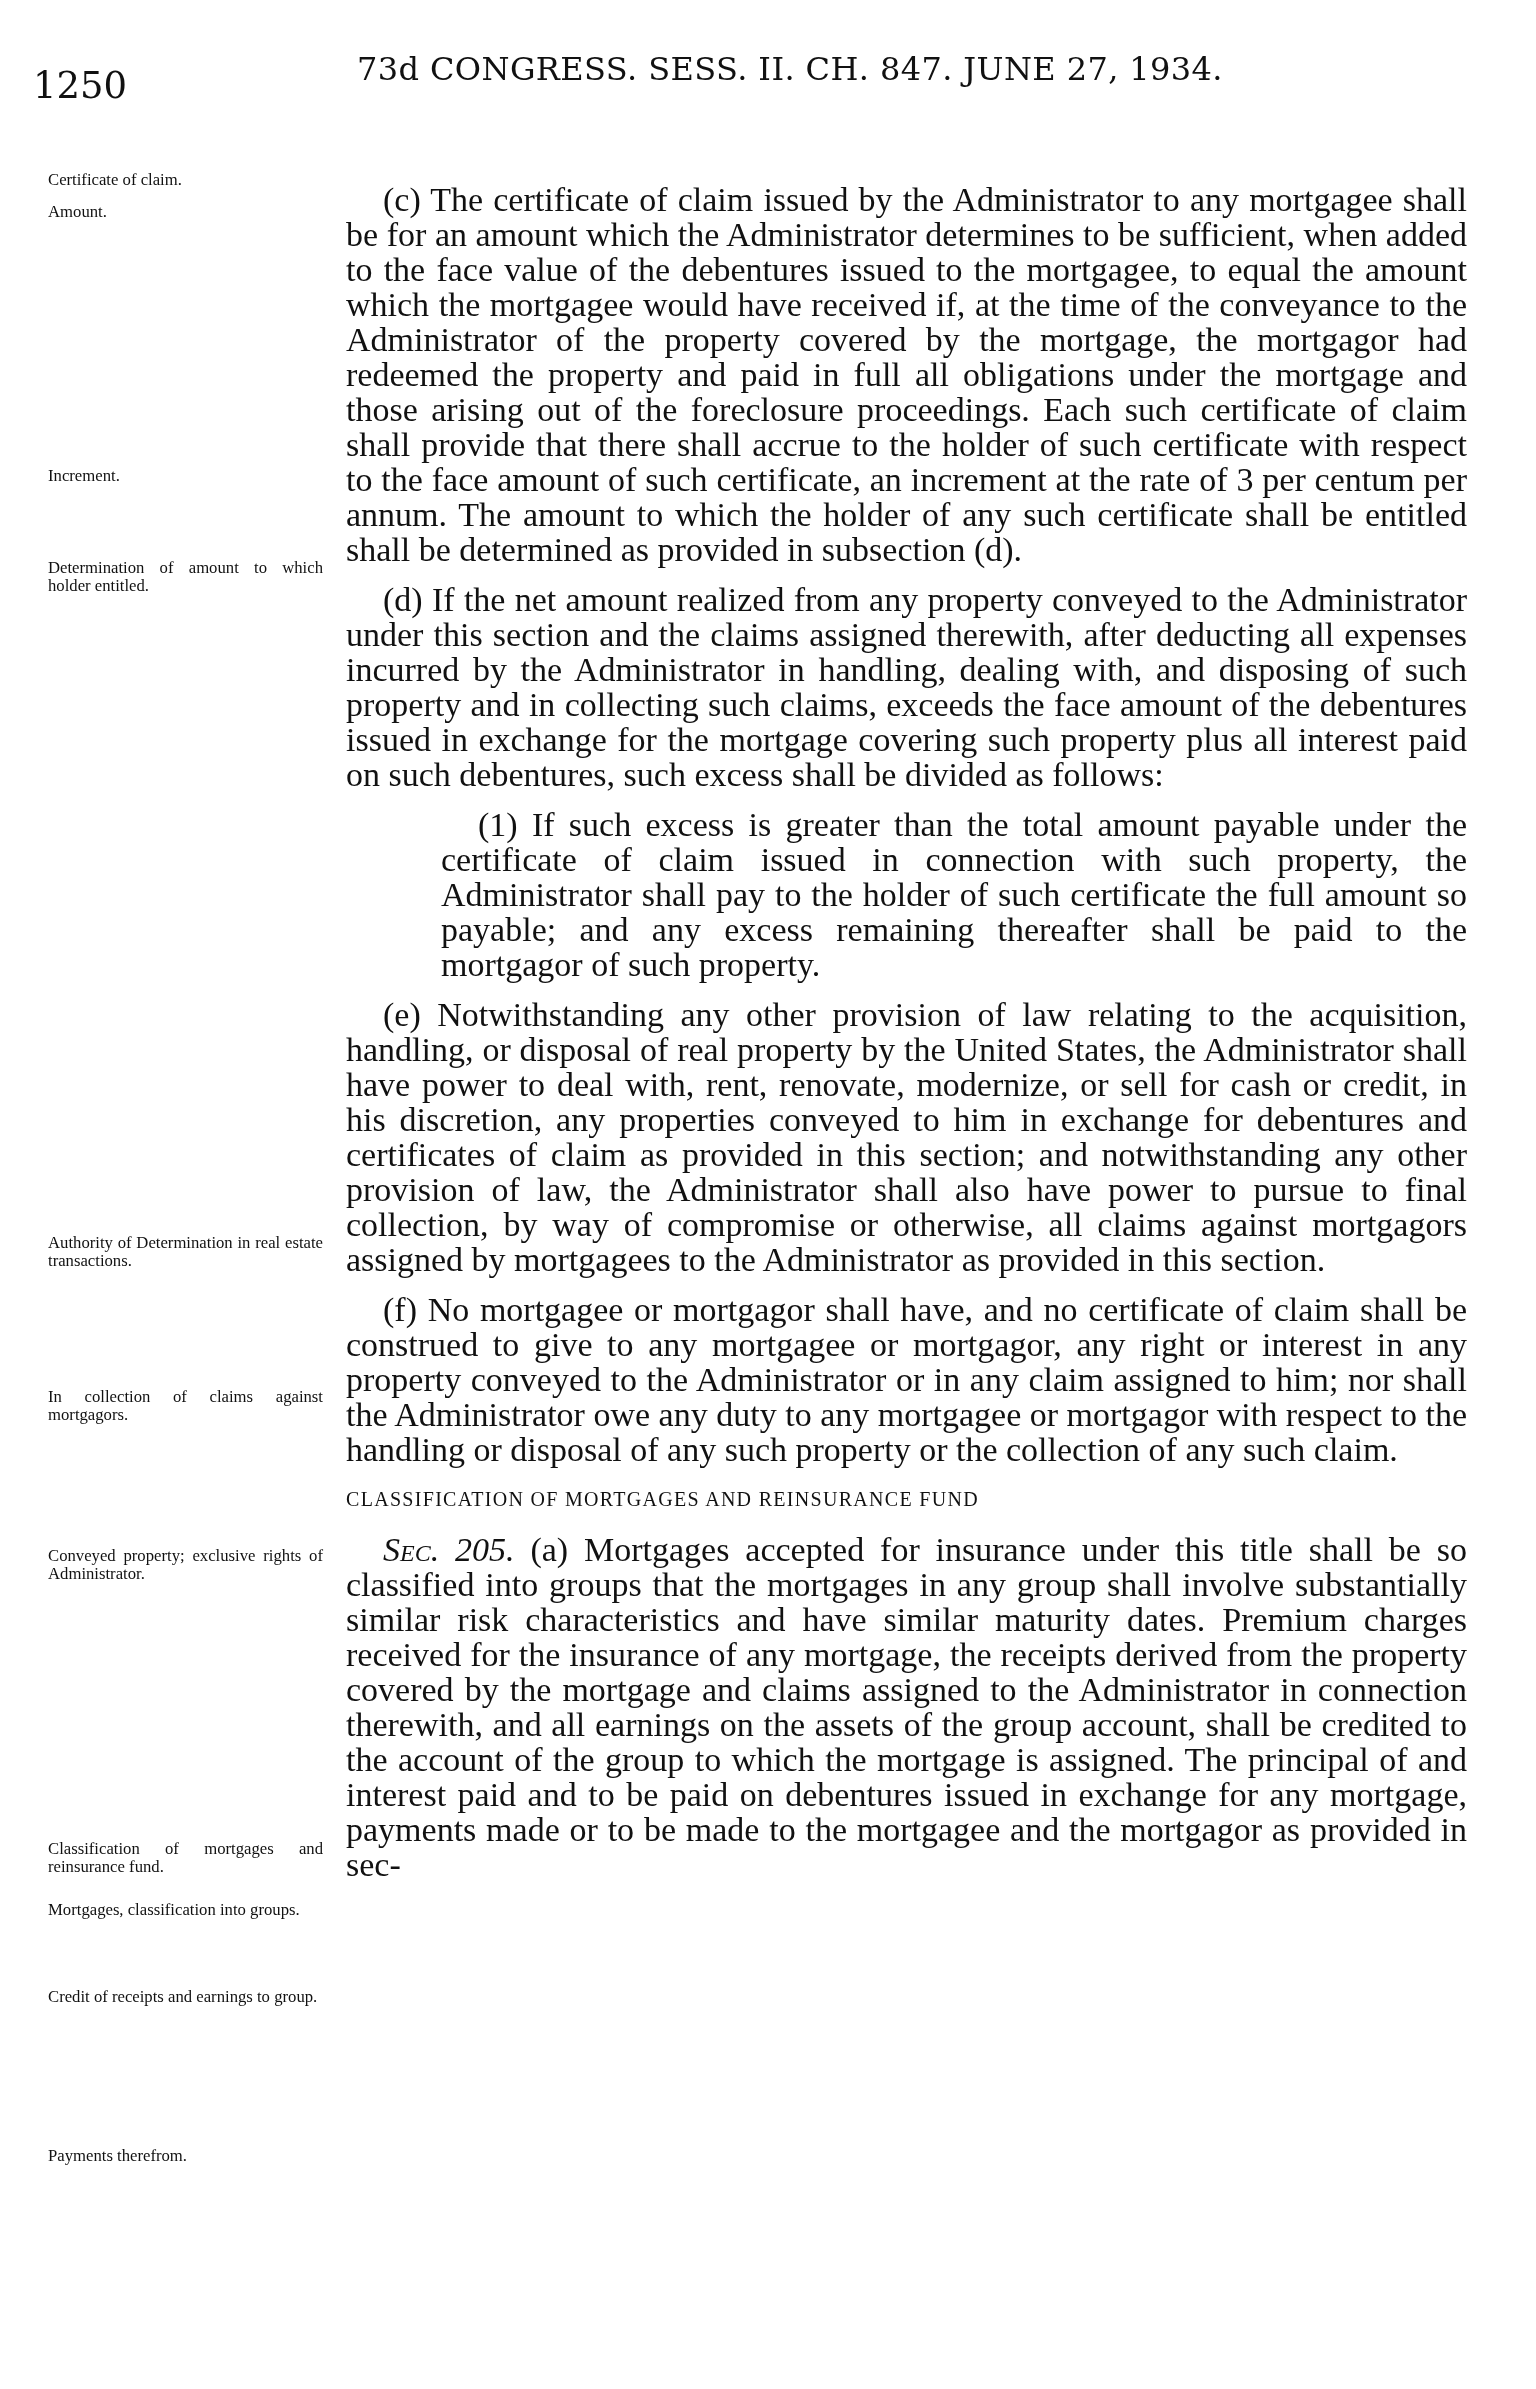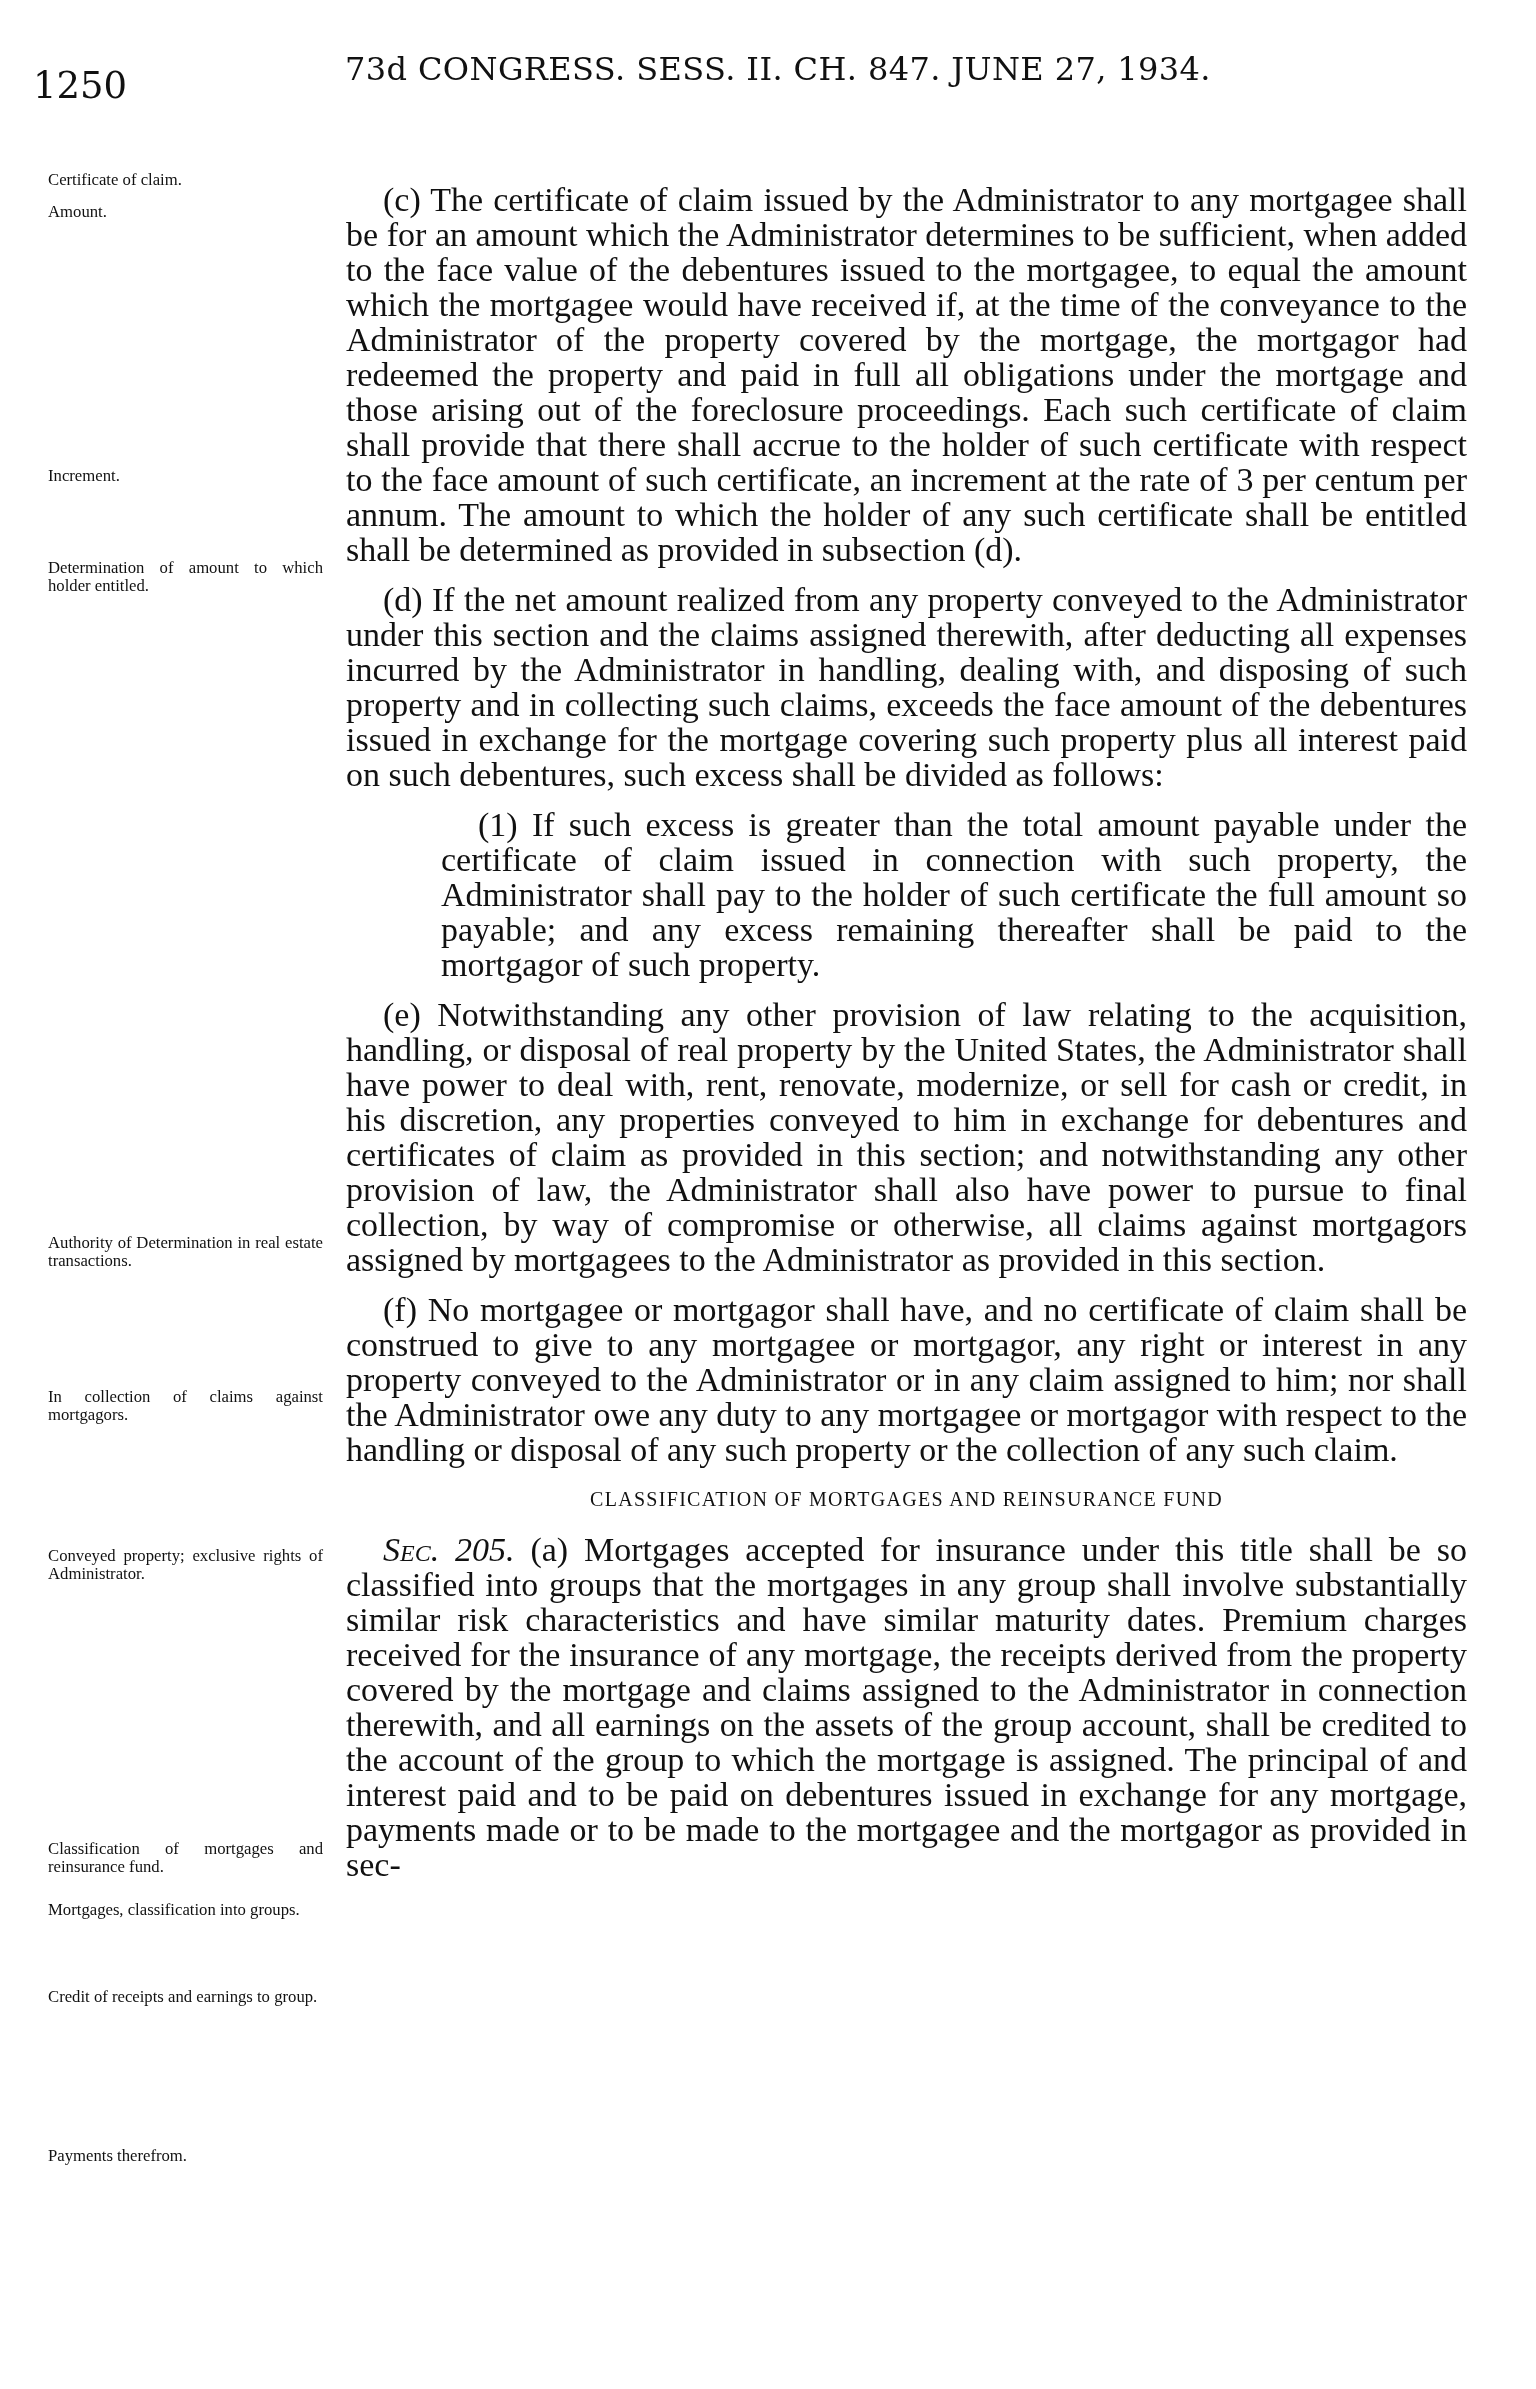--- a/index.html
+++ b/index.html
@@ -1,24 +1,24 @@
 <!DOCTYPE html>
 <html style="font-size:13.3px"><head>
 <meta charset="utf-8">
 <style>
   html, body { margin: 0; padding: 0; background: #ffffff; }
   body { width: 1537px; height: 2389px; position: relative; overflow: hidden; color: #111; font-family: "DejaVu Serif", "Liberation Serif", serif; }
   .header { position: absolute; top: 48px; left: 33px; width: 1451px; height: 50px; }
   .page-num { position: absolute; left: 0; top: 16px; font-size: 37px; }
-  .running-head { position: absolute; left: 312px; top: 1.7px; font-size: 32px; letter-spacing: 0.4px; white-space: nowrap; }
+  .running-head { position: absolute; left: 324px; top: 1.7px; font-size: 32px; letter-spacing: 0.4px; white-space: nowrap; }
   .margin { position: absolute; left: 48px; width: 275px; font-size: 16.7px; line-height: 18.3px; font-family: "Liberation Serif", serif; font-weight: normal; text-align: justify; }
   .body { position: absolute; left: 331px; width: 1151px; top: 167px; font-family: "Liberation Serif", serif; font-size: 34px; line-height: 35px; text-align: justify; }
   .body p { margin: 15px; text-indent: 37px; }
   .body p.subp { margin-left: 110px; text-indent: 37px; }
-  .heading { text-align: center; font-size: 20px; letter-spacing: 1.3px; margin: 22px 0 13.3px; text-indent: 0 !important; }
+  .heading { text-align: left; font-size: 20px; letter-spacing: 1.3px; margin: 22px 0 13.3px; text-indent: 0 !important; }
   .sc { font-variant: small-caps; font-style: italic; }
 </style>
 </head>
 <body>
 
 <div class="header">
   <span class="page-num">1250</span>
   <span class="running-head">73d CONGRESS. SESS. II. CH. 847. JUNE 27, 1934.</span>
 </div>
 

